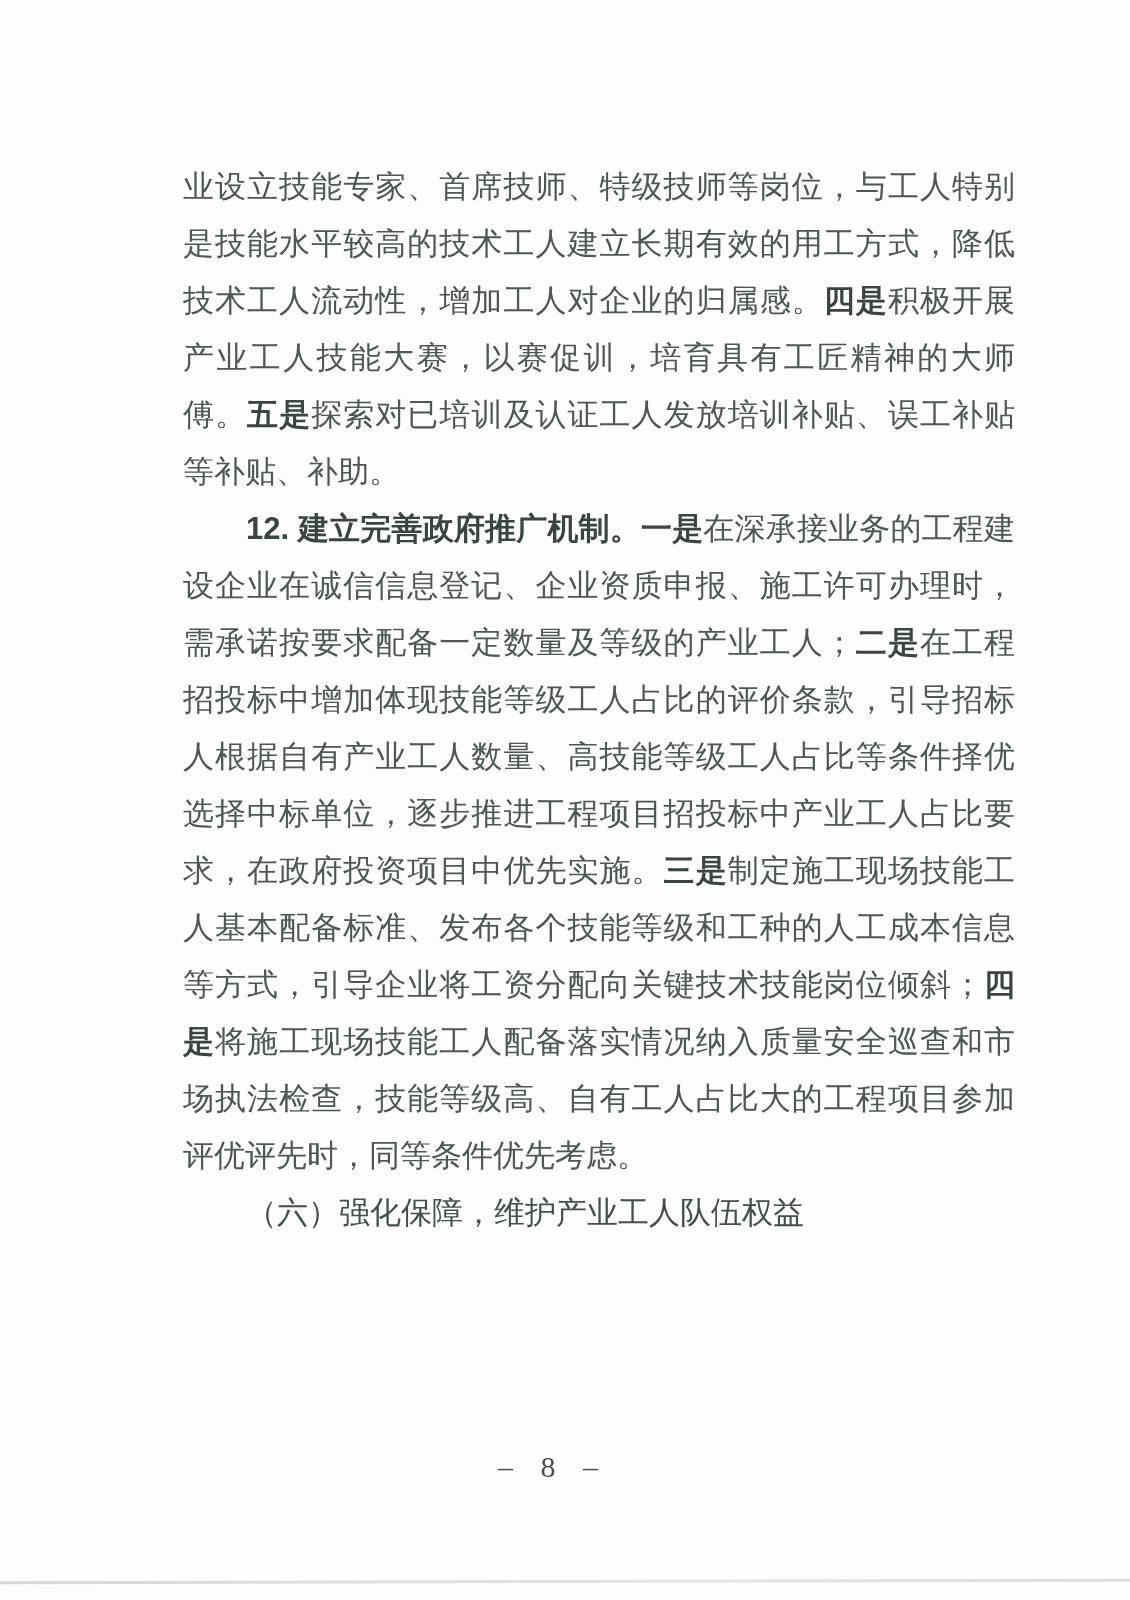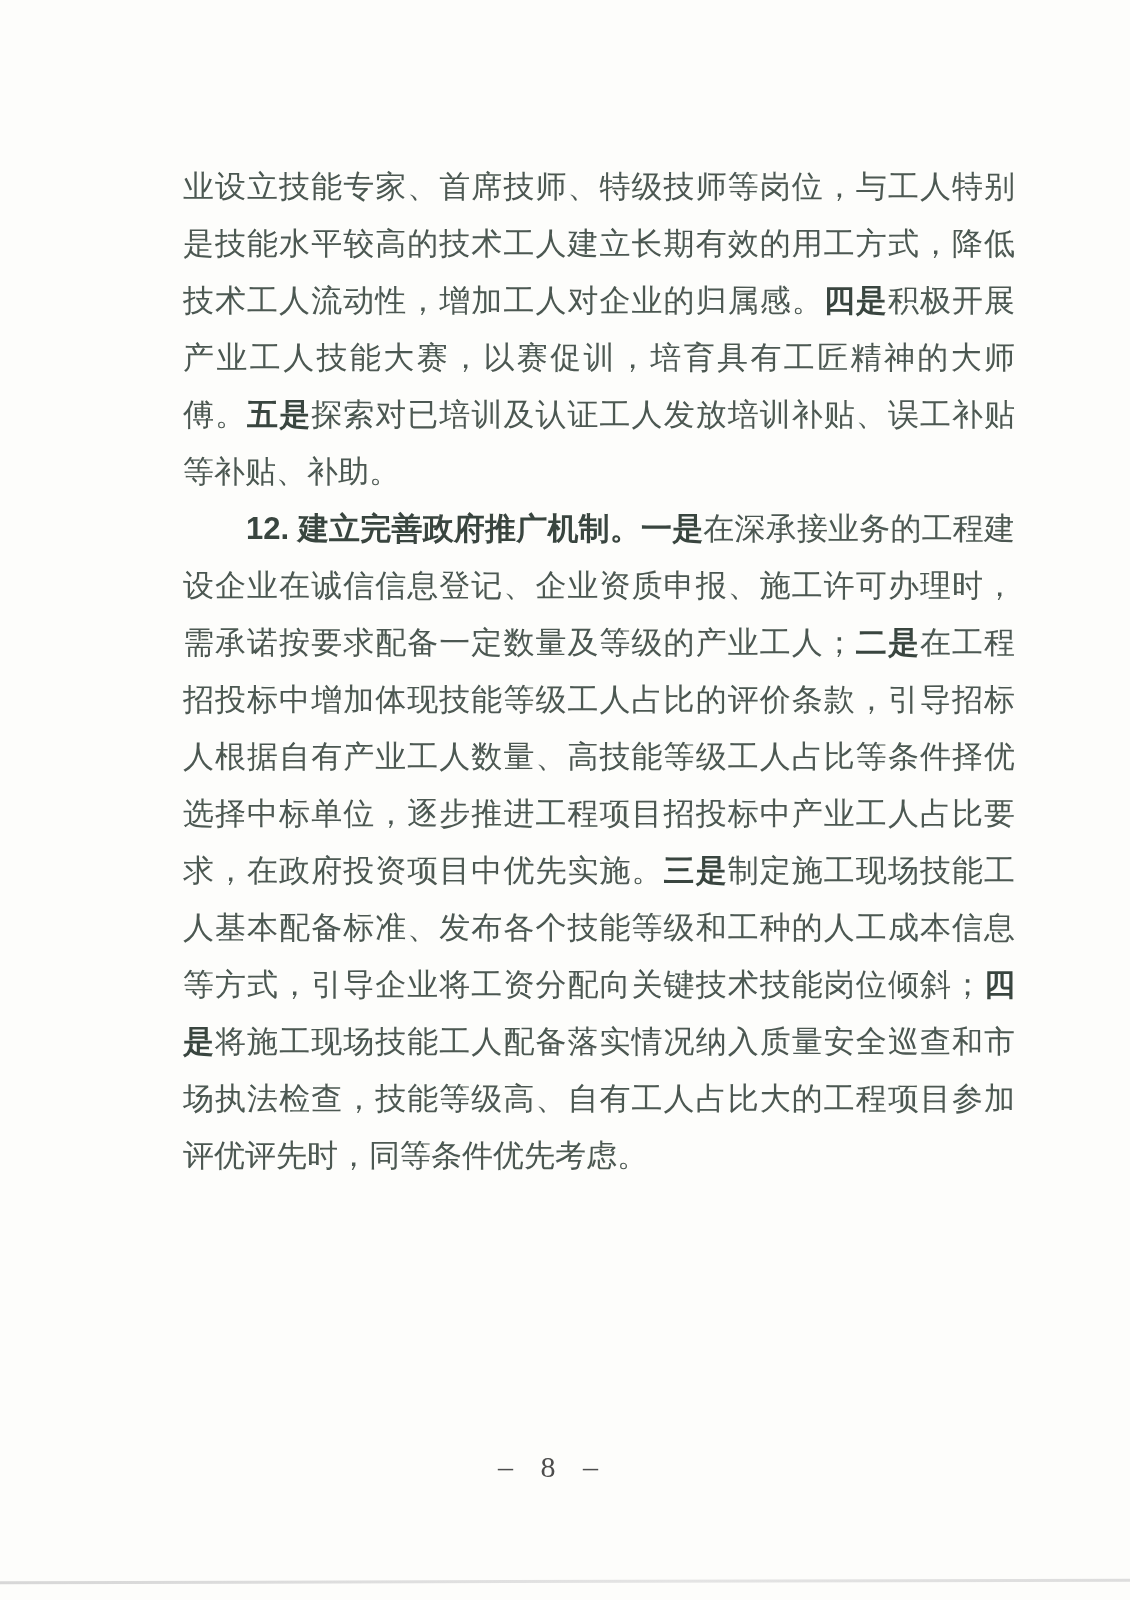--- a/index.html
+++ b/index.html
@@ -48,19 +48,20 @@
   }
 </style>
 </head>
 <body>
 
 <div class="page">
 
   <div class="doc-content">
       <p class="para"><span class="run">业设立技能专家、首席技师、特级技师等岗位，与工人特别是技能水平较高的技术工人建立长期有效的用工方式，降低技术工人流动性，增加工人对企业的归属感。</span><span class="run bold">四是</span><span class="run">积极开展产业工人技能大赛，以赛促训，培育具有工匠精神的大师傅。</span><span class="run bold">五是</span><span class="run">探索对已培训及认证工人发放培训补贴、误工补贴等补贴、补助。</span></p>
       <p class="para indent"><span class="run bold">12. 建立完善政府推广机制。</span><span class="run bold">一是</span><span class="run">在深承接业务的工程建设企业在诚信信息登记、企业资质申报、施工许可办理时，需承诺按要求配备一定数量及等级的产业工人；</span><span class="run bold">二是</span><span class="run">在工程招投标中增加体现技能等级工人占比的评价条款，引导招标人根据自有产业工人数量、高技能等级工人占比等条件择优选择中标单位，逐步推进工程项目招投标中产业工人占比要求，在政府投资项目中优先实施。</span><span class="run bold">三是</span><span class="run">制定施工现场技能工人基本配备标准、发布各个技能等级和工种的人工成本信息等方式，引导企业将工资分配向关键技术技能岗位倾斜；</span><span class="run bold">四是</span><span class="run">将施工现场技能工人配备落实情况纳入质量安全巡查和市场执法检查，技能等级高、自有工人占比大的工程项目参加评优评先时，同等条件优先考虑。</span></p>
+      <p class="para indent heading"><span class="run">（六）强化保障，维护产业工人队伍权益</span></p>
     </div>
 
   <div class="footer">– 8 –</div>
 
   <div class="scan-edge"></div>
 
 </div>
 
 </body></html>

